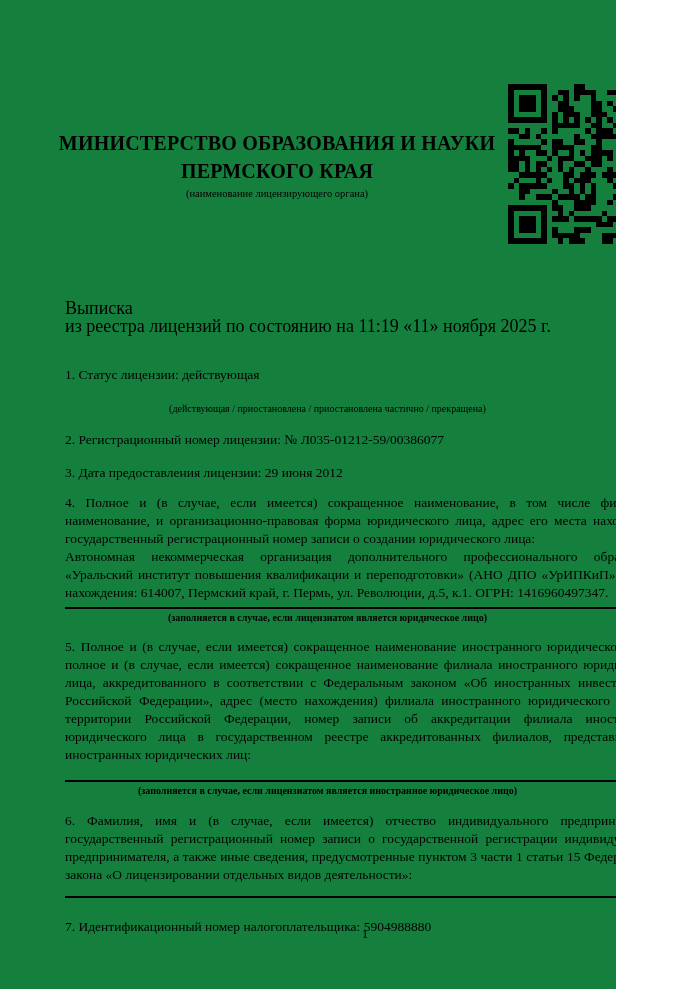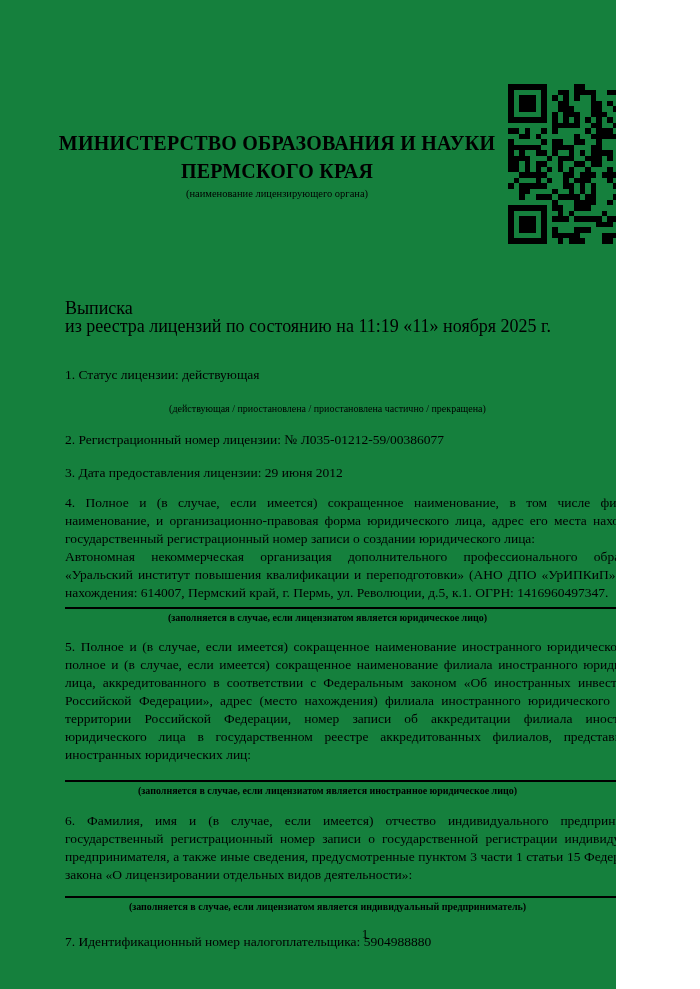--- a/index.html
+++ b/index.html
@@ -572,21 +572,20 @@
 
     <div class="item" style="margin-top:14px;">
       <div class="para">5. Полное и (в случае, если имеется) сокращенное наименование иностранного юридического лица, полное и (в случае, если имеется) сокращенное наименование филиала иностранного юридического лица, аккредитованного в соответствии с Федеральным законом «Об иностранных инвестициях в Российской Федерации», адрес (место нахождения) филиала иностранного юридического лица на территории Российской Федерации, номер записи об аккредитации филиала иностранного юридического лица в государственном реестре аккредитованных филиалов, представительств иностранных юридических лиц:</div>
       <div class="rule gap-lg"></div>
       <div class="rule-caption">(заполняется в случае, если лицензиатом является иностранное юридическое лицо)</div>
     </div>
 
     <div class="item" style="">
       <div class="para">6. Фамилия, имя и (в случае, если имеется) отчество индивидуального предпринимателя, государственный регистрационный номер записи о государственной регистрации индивидуального предпринимателя, а также иные сведения, предусмотренные пунктом 3 части 1 статьи 15 Федерального закона «О лицензировании отдельных видов деятельности»:</div>
       <div class="rule gap-md"></div>
-      <div class="rule-caption">(заполняется в случае, если лицензиатом является индивидуальный предприниматель)</div>
     </div>
 
     <div class="item" style="margin-top:20px;">
       <div>7. Идентификационный номер налогоплательщика: 5904988880</div>
     </div>
 
   </div>
 
   <div class="page-number">1</div>
 

